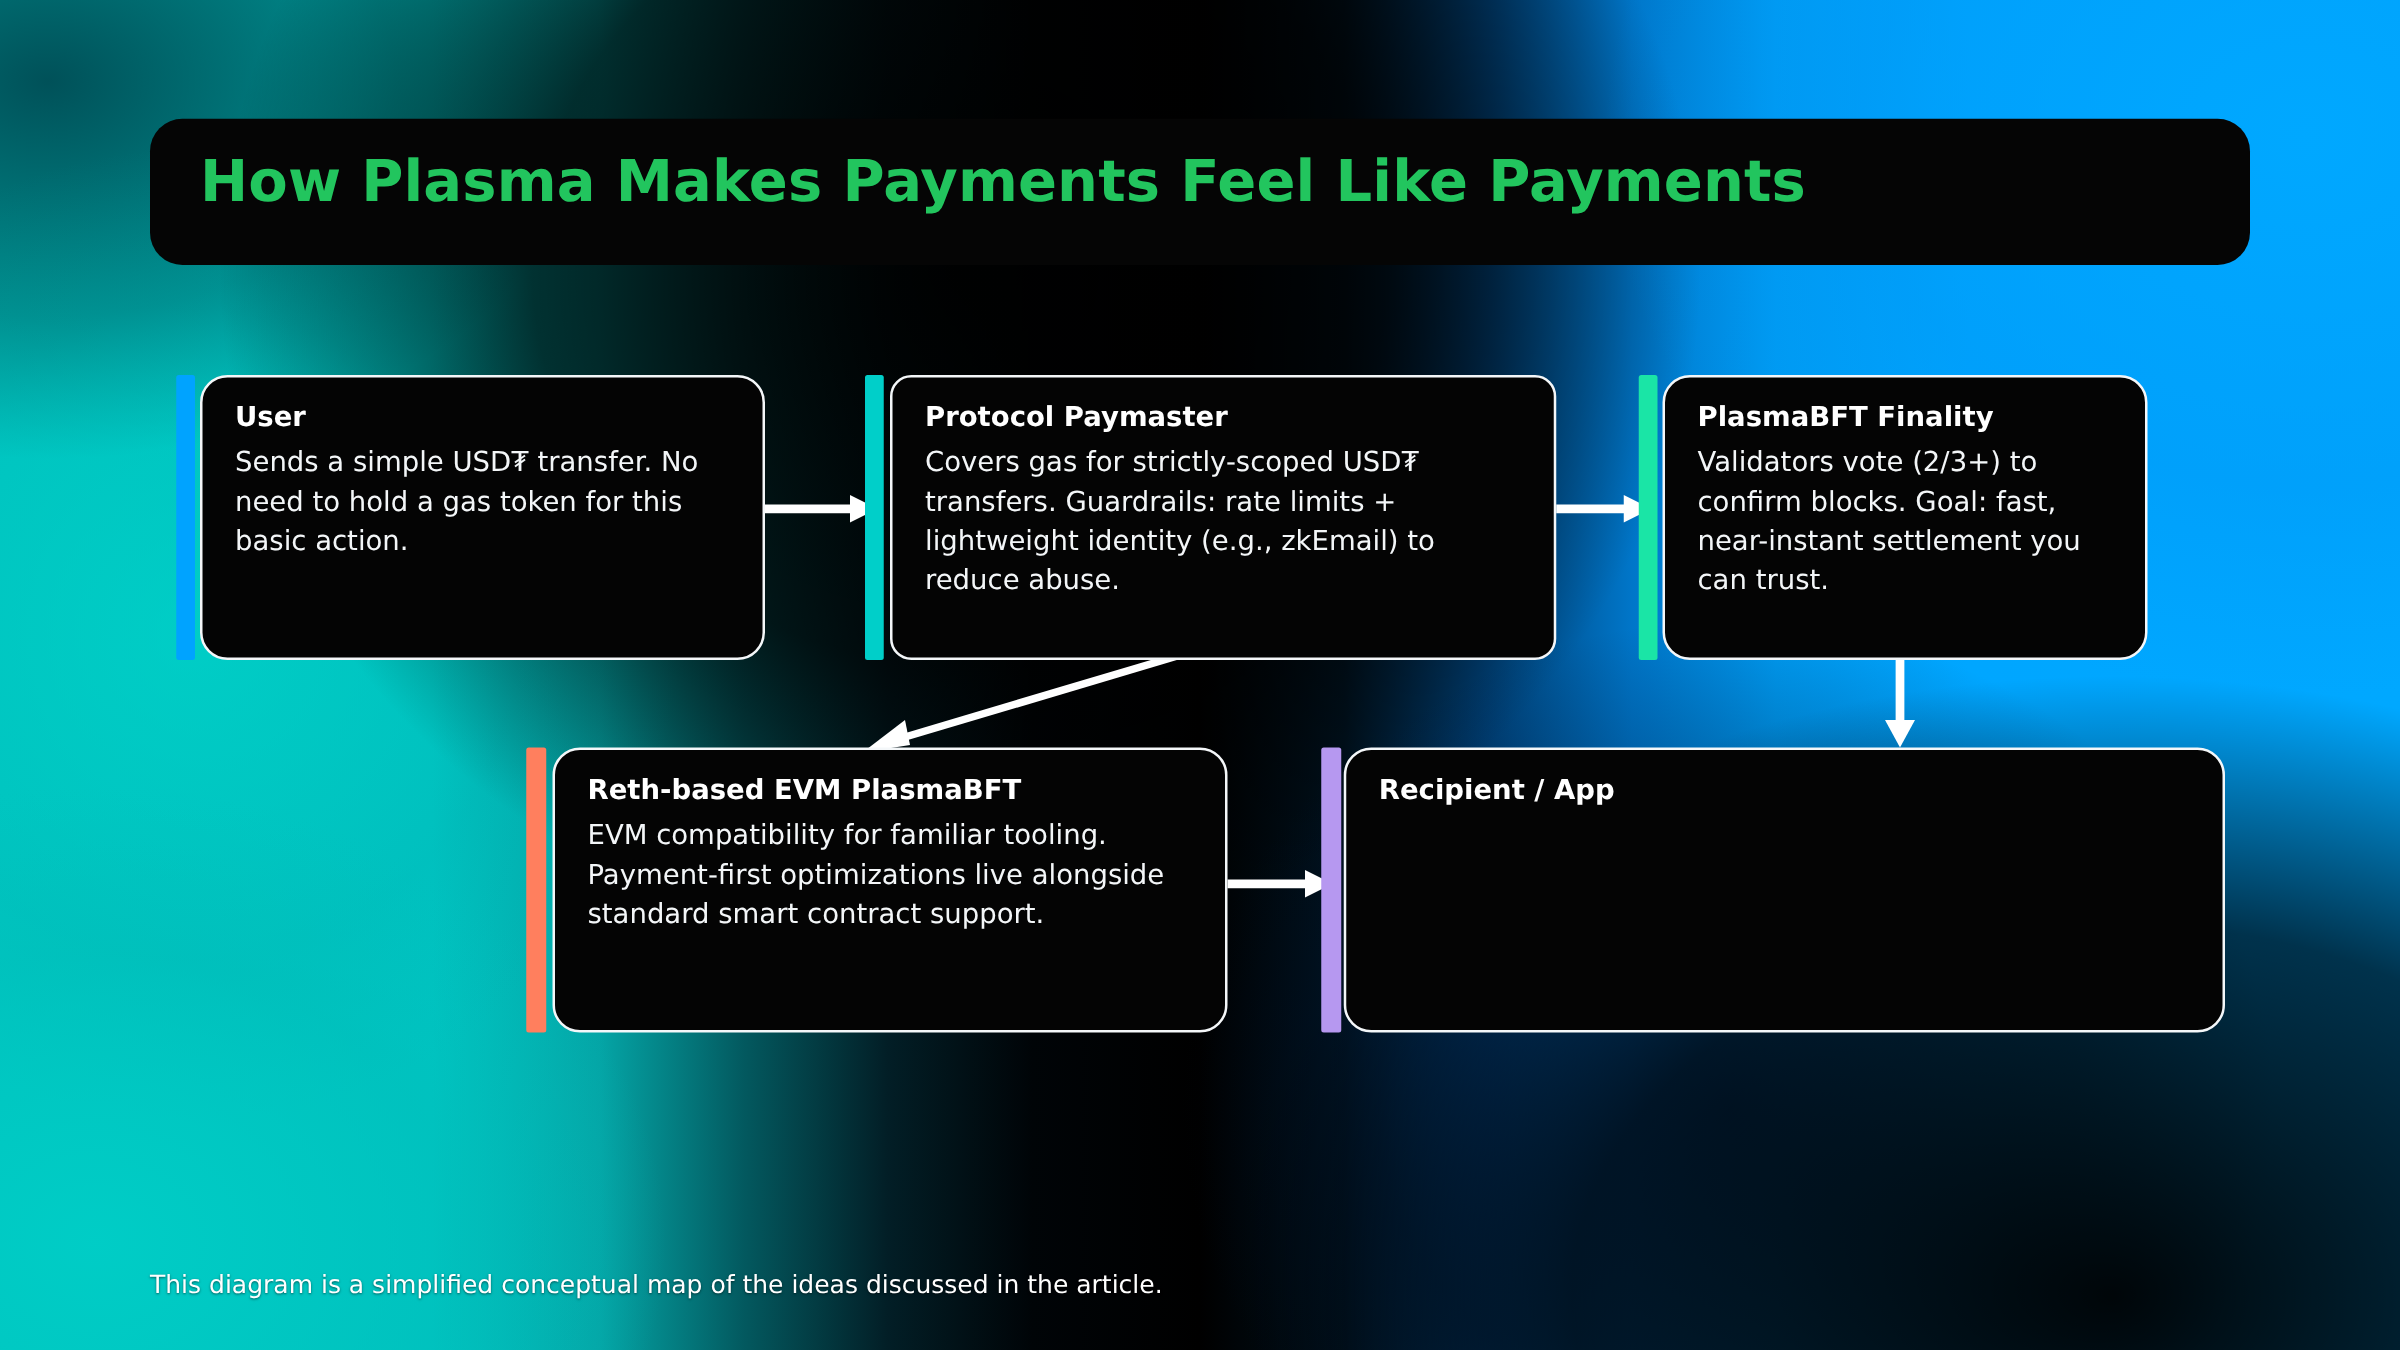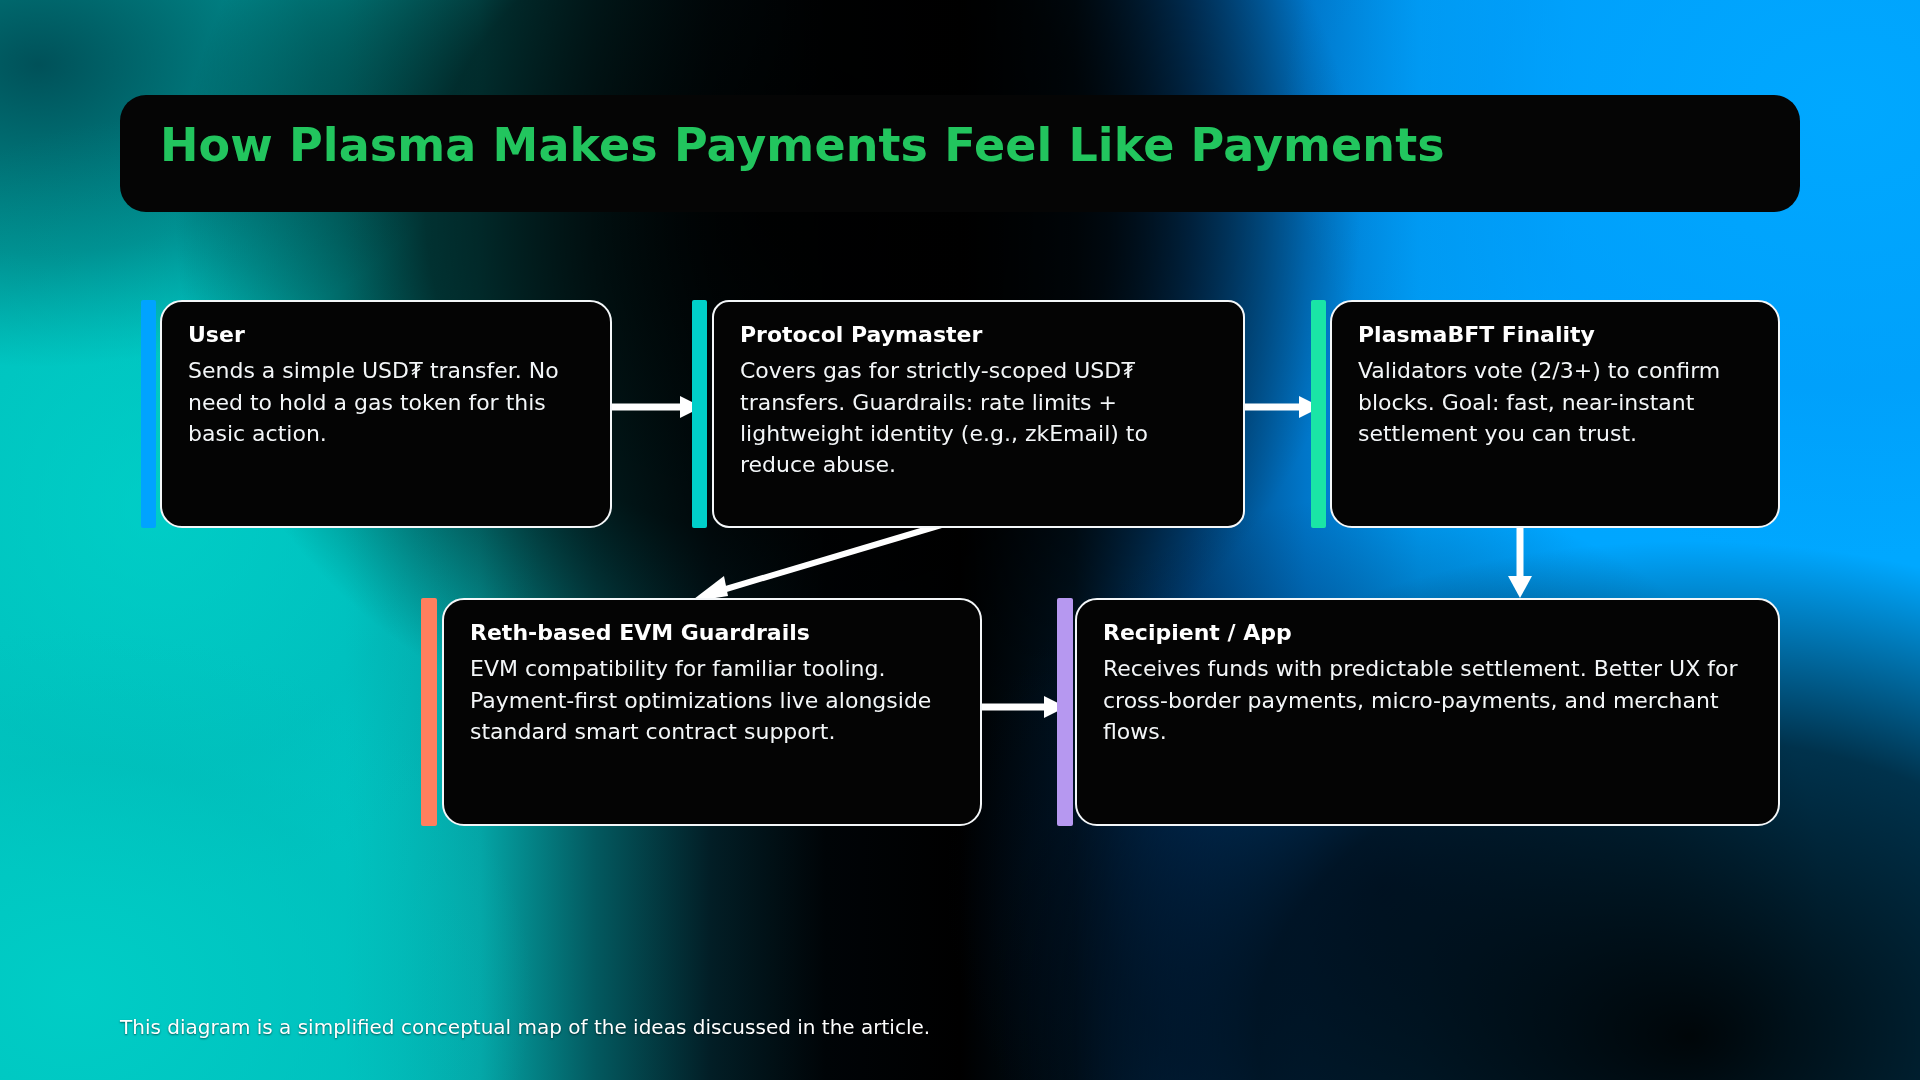--- a/index.html
+++ b/index.html
@@ -120,21 +120,21 @@
     margin: 0;
   }
 
   
   #card-user        { left: 160px;  top: 300px; width: 452px; height: 228px; }
   #accent-user      { left: 141px;  top: 300px; width: 15px;  height: 228px; }
 
   #card-paymaster   { left: 712px;  top: 300px; width: 533px; height: 228px; border-radius: 17px; }
   #accent-paymaster { left: 692px;  top: 300px; width: 15px;  height: 228px; }
 
-  #card-finality    { left: 1330px; top: 300px; width: 450px; height: 228px; }
+  #card-finality    { left: 1330px; top: 300px; width: 388px; height: 228px; }
   #accent-finality  { left: 1311px; top: 300px; width: 15px;  height: 228px; }
 
   #card-evm         { left: 442px;  top: 598px; width: 540px; height: 228px; }
   #accent-evm       { left: 421px;  top: 598px; width: 16px;  height: 228px; }
 
   #card-recipient   { left: 1075px; top: 598px; width: 705px; height: 228px; }
   #accent-recipient { left: 1057px; top: 598px; width: 16px;  height: 228px; }
 
   
   .arrow-svg {
@@ -215,25 +215,24 @@
   </div>
 
   <div class="card-accent" id="accent-finality" style="background: rgb(26, 229, 166);"></div>
   <div class="card" id="card-finality">
     <p class="card-title">PlasmaBFT Finality</p>
     <p class="card-body">Validators vote (2/3+) to confirm blocks. Goal: fast, near-instant settlement you can trust.</p>
   </div>
 
   <div class="card-accent" id="accent-evm" style="background: rgb(255, 127, 94);"></div>
   <div class="card" id="card-evm">
-    <p class="card-title">Reth-based EVM Guardrails</p>
+    <p class="card-title">Reth-based EVM PlasmaBFT</p>
     <p class="card-body">EVM compatibility for familiar tooling. Payment-first optimizations live alongside standard smart contract support.</p>
   </div>
 
   <div class="card-accent" id="accent-recipient" style="background: rgb(182, 152, 240);"></div>
   <div class="card" id="card-recipient">
     <p class="card-title">Recipient / App</p>
-    <p class="card-body">Receives funds with predictable settlement. Better UX for cross-border payments, micro-payments, and merchant flows.</p>
   </div>
 
   <div class="footer-note">This diagram is a simplified conceptual map of the ideas discussed in the article.</div>
 
 </div>
 
 </body></html>

